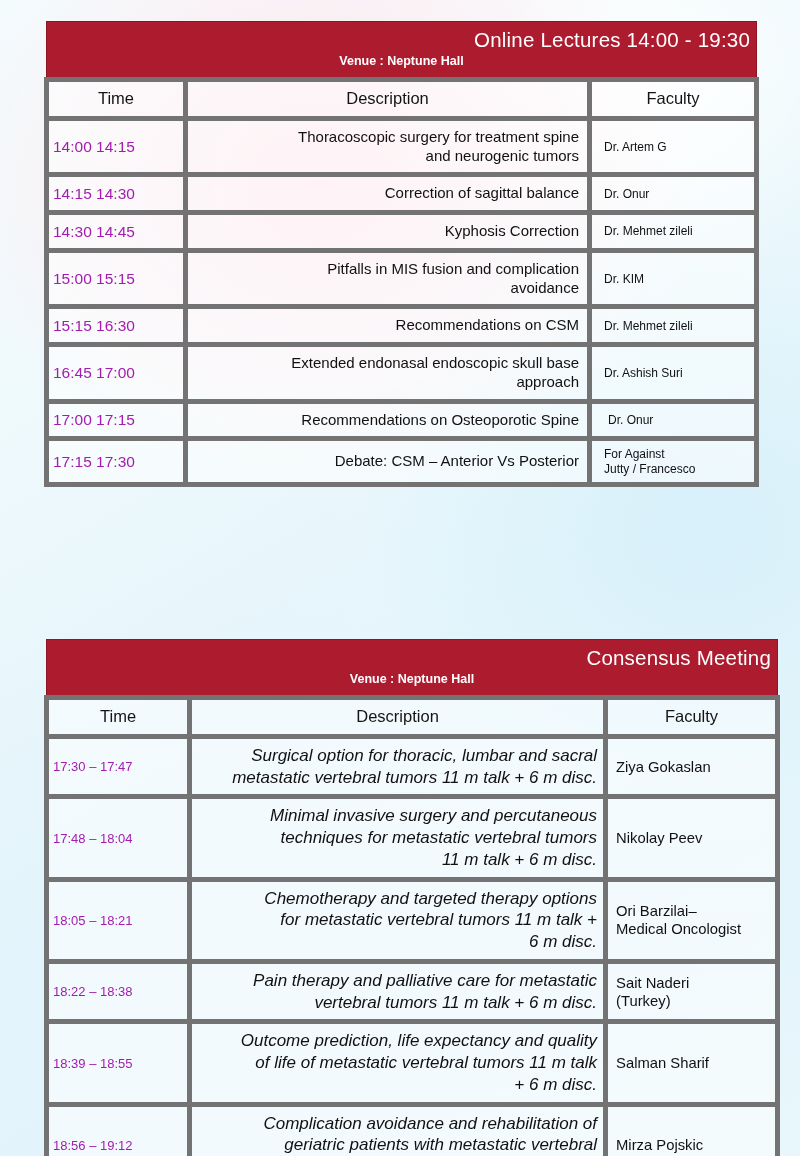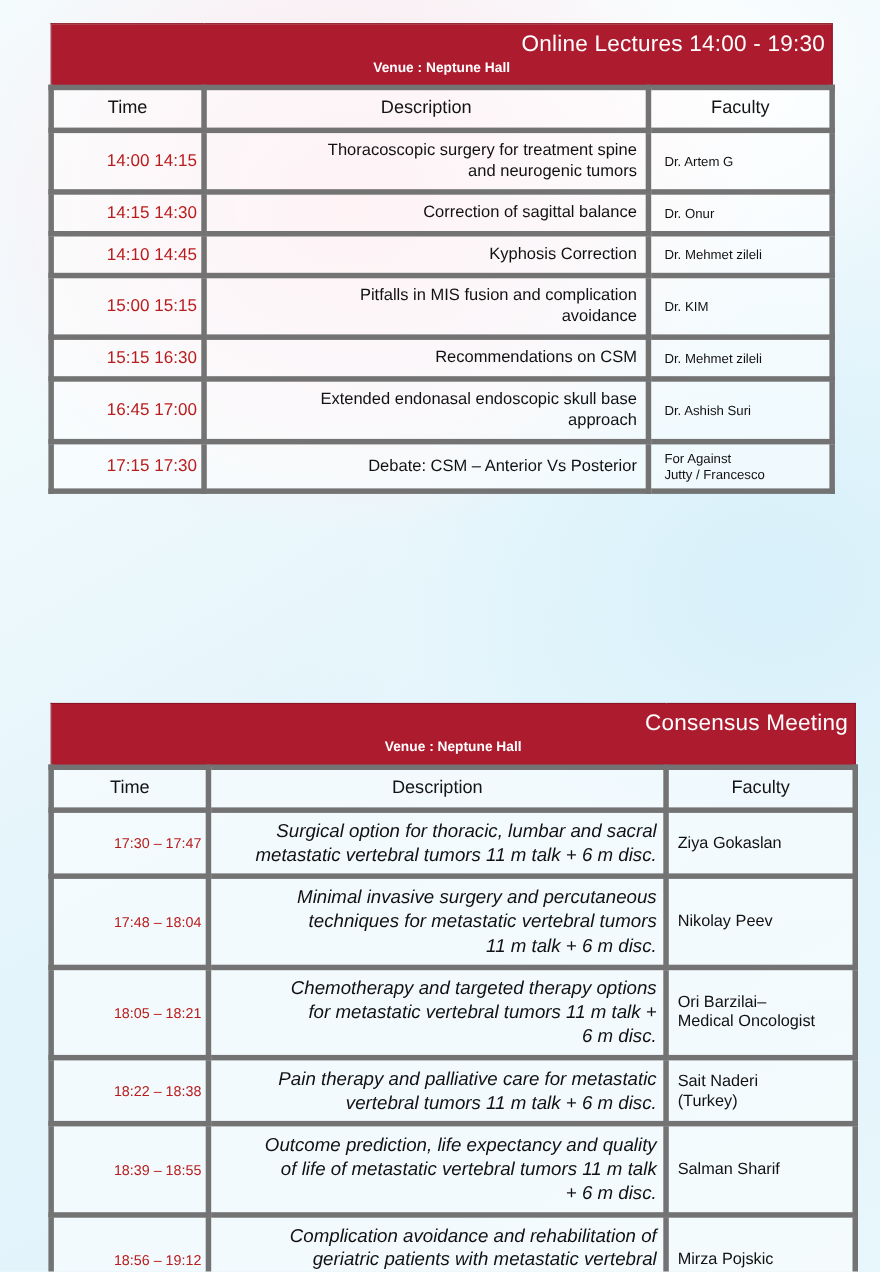--- a/index.html
+++ b/index.html
@@ -61,23 +61,23 @@
     color:#141414;
     padding:7px 4px 8px 4px;
     background:rgba(255,255,255,0.5);
   }
 
   .c-time{width:139px;}
   .c-desc{width:404px;}
   .c-fac{width:167px;}
 
   .sched td.time{
-    text-align:right;
+    text-align:left;
     font-size:15.5px;
-    color:#b91c1c;
+    color:#a21caf;
     padding:6px 4px;
     white-space:nowrap;
   }
   .sched td.desc{
     text-align:right;
     font-size:15px;
     color:#111;
     padding:7px 8px 7px 11px;
     line-height:1.25;
   }
@@ -138,21 +138,21 @@
         <td class="time">14:15 14:30</td>
         <td class="desc">
           <span class="l2">Correction of sagittal balance</span>
         </td>
         <td class="fac">
           <span class="l2">Dr. Onur</span>
         </td>
       </tr>
 
       <tr>
-        <td class="time">14:10 14:45</td>
+        <td class="time">14:30 14:45</td>
         <td class="desc">
           <span class="l2">Kyphosis Correction</span>
         </td>
         <td class="fac">
           <span class="l2">Dr. Mehmet zileli</span>
         </td>
       </tr>
 
       <tr>
         <td class="time">15:00 15:15</td>
@@ -180,20 +180,29 @@
         <td class="time">16:45 17:00</td>
         <td class="desc">
           <span class="l2">Extended endonasal endoscopic skull base</span>
           <span class="l2">approach</span>
         </td>
         <td class="fac">
           <span class="l2">Dr. Ashish Suri</span>
         </td>
       </tr>
 
+      <tr class="r-onur2">
+        <td class="time">17:00 17:15</td>
+        <td class="desc">
+          <span class="l2">Recommendations on Osteoporotic Spine</span>
+        </td>
+        <td class="fac">
+          <span class="l2">Dr. Onur</span>
+        </td>
+      </tr>
 
       <tr>
         <td class="time">17:15 17:30</td>
         <td class="desc">
           <span class="l2">Debate: CSM – Anterior Vs Posterior</span>
         </td>
         <td class="fac">
           <span class="l2">For Against</span>
           <span class="l2">Jutty / Francesco</span>
         </td>

